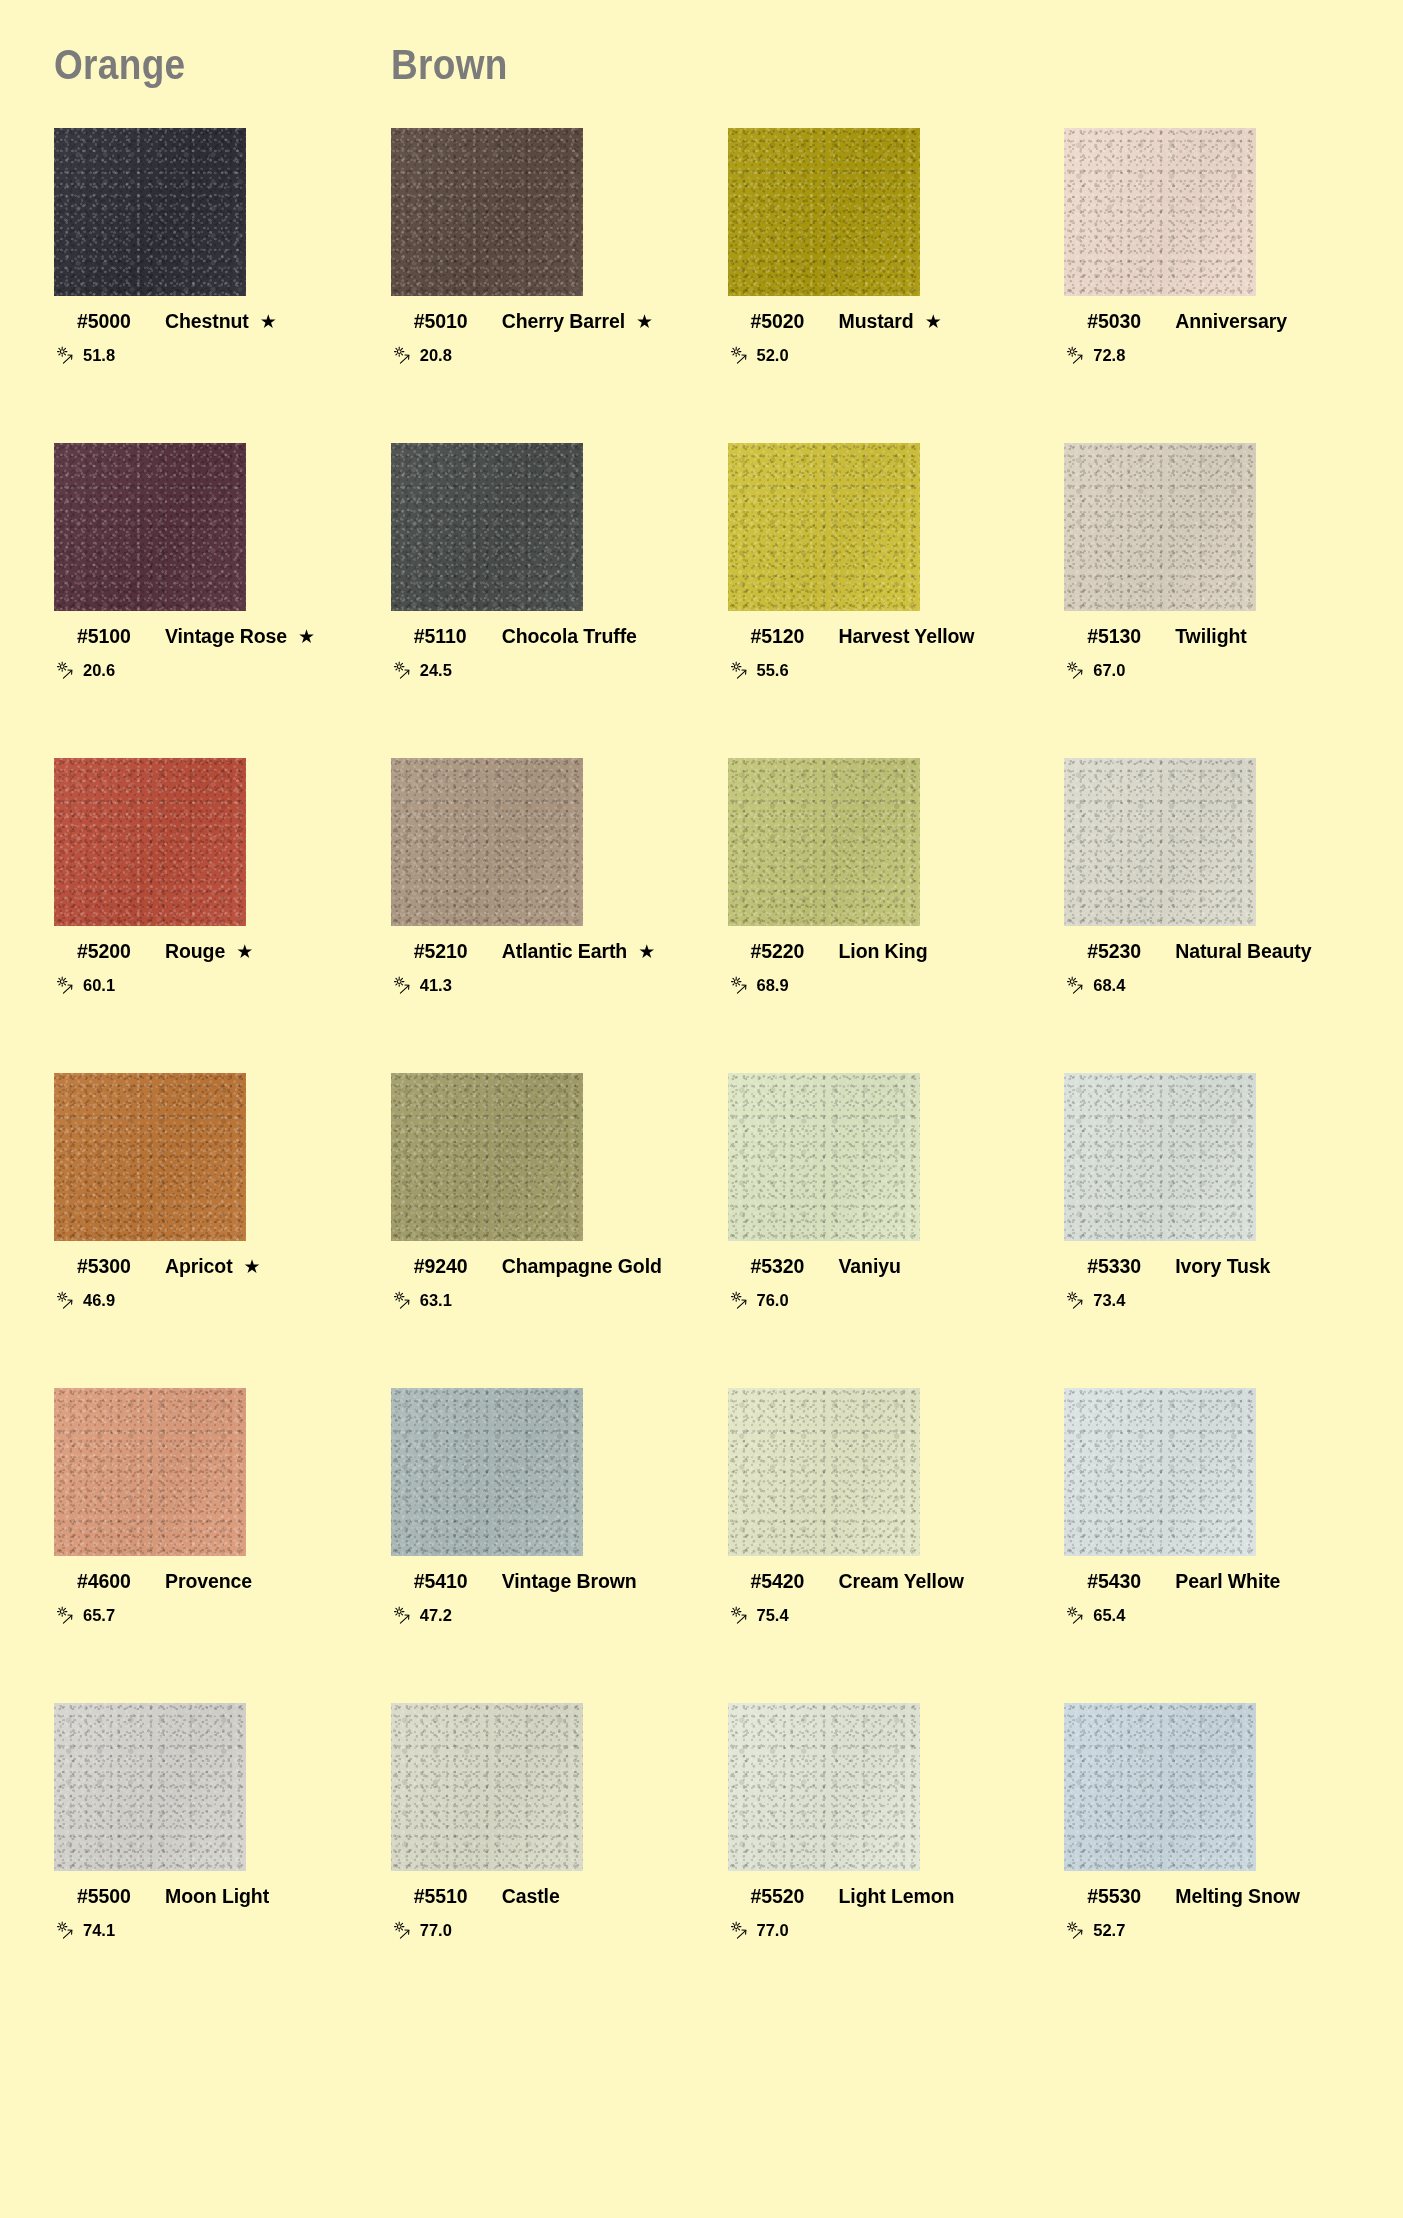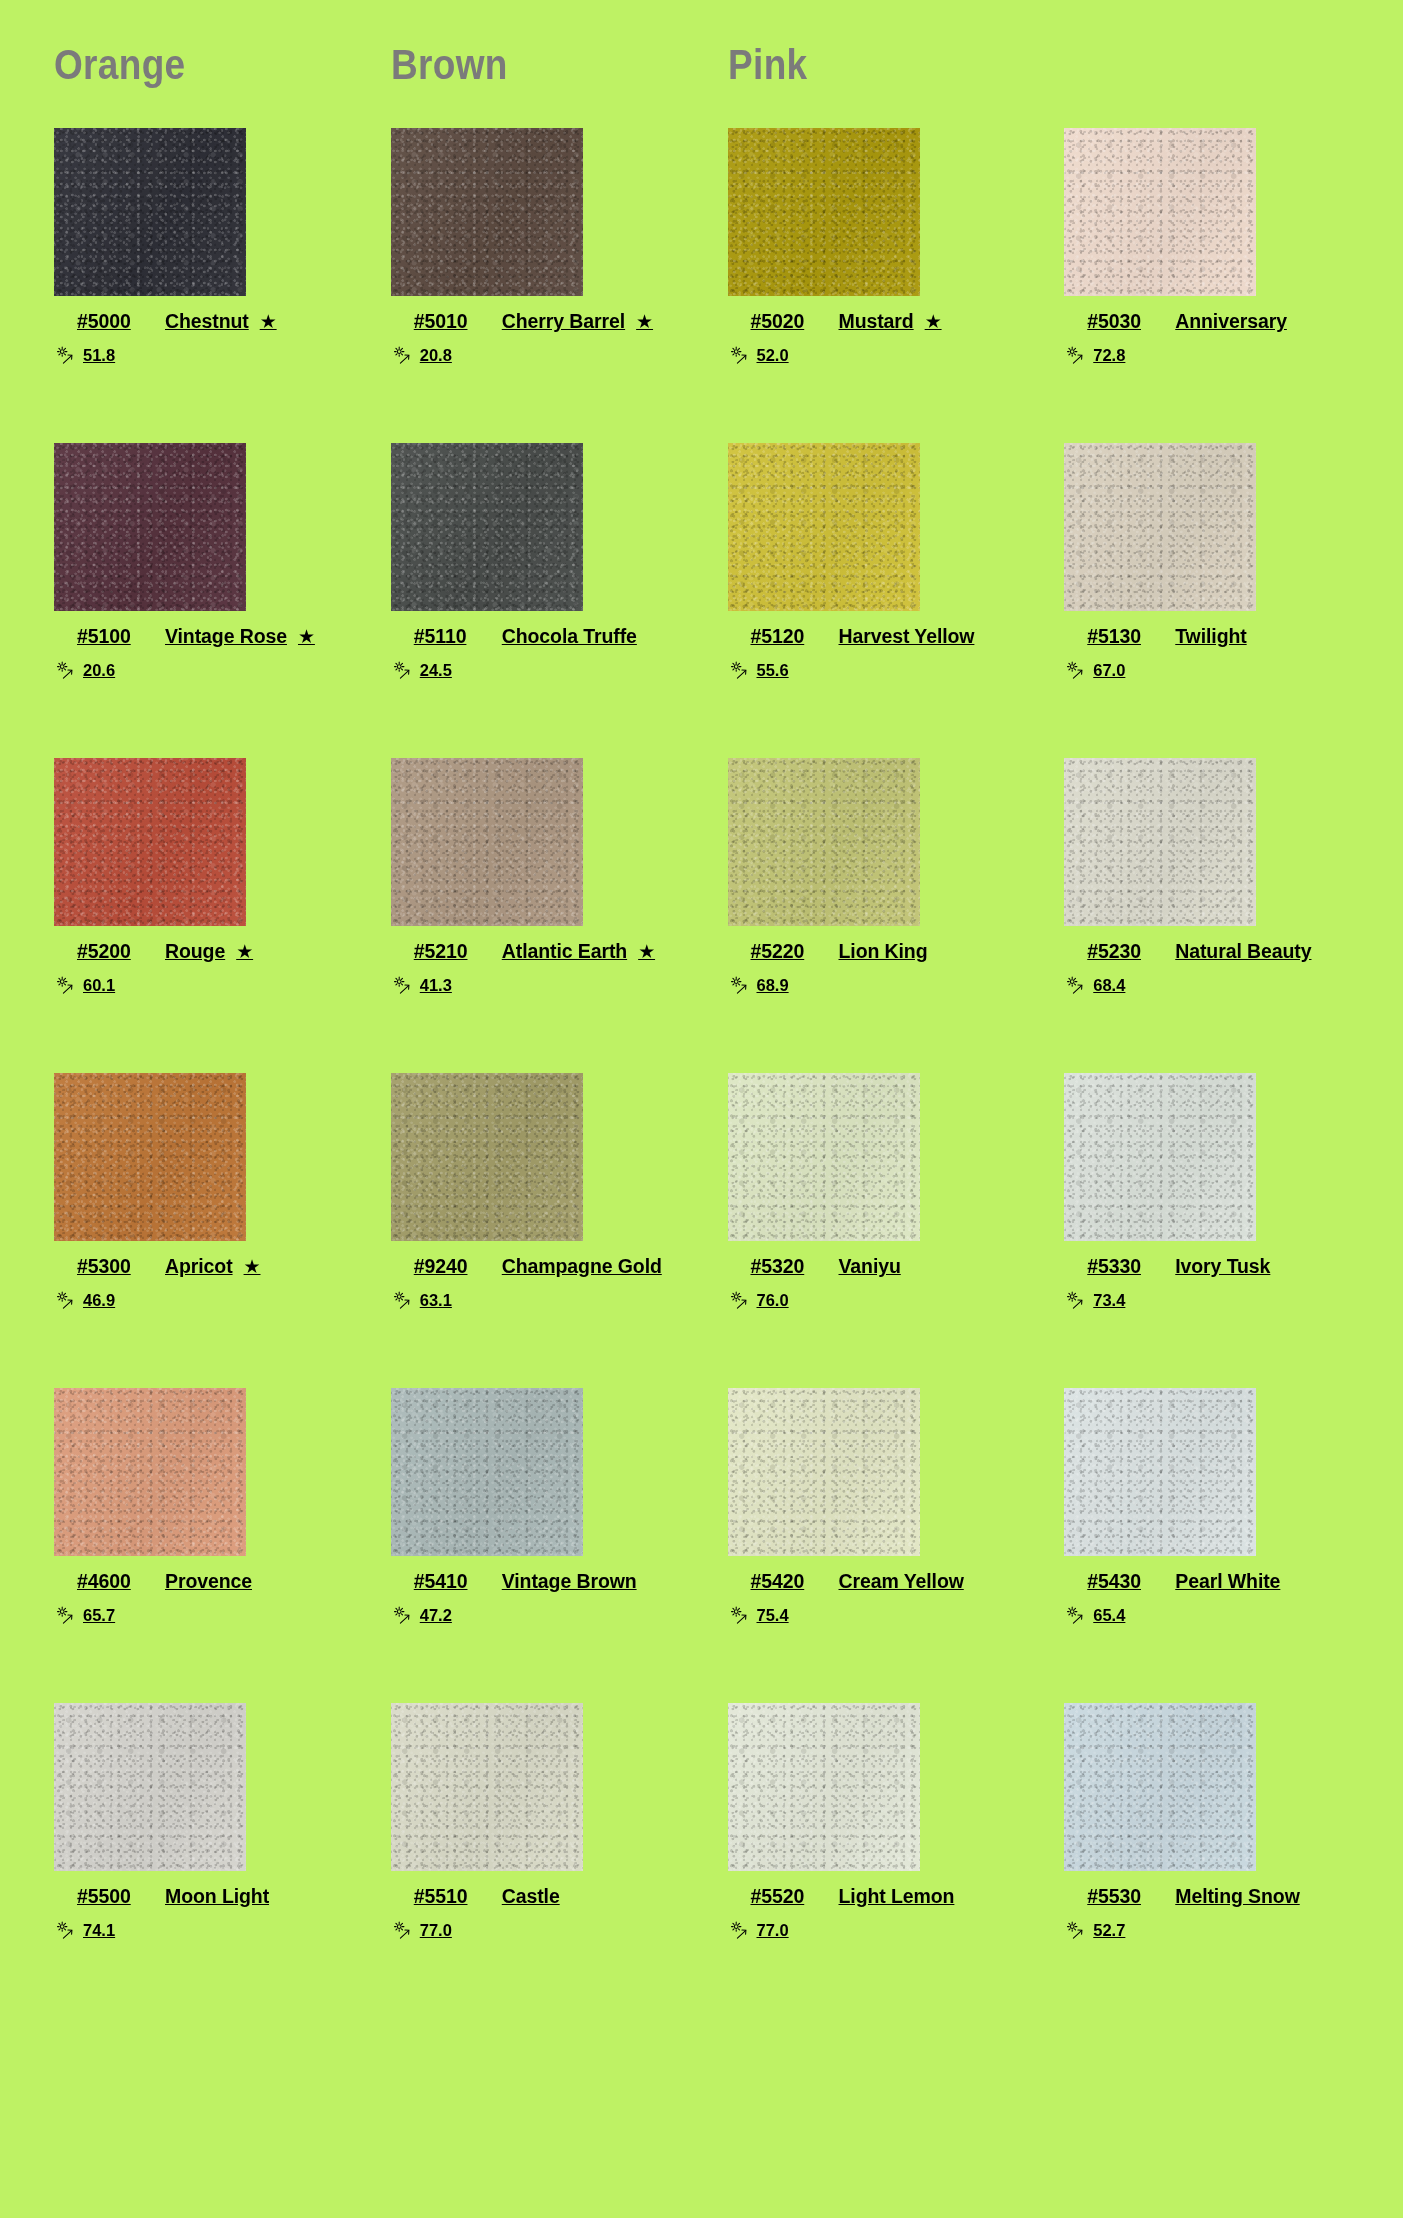--- a/index.html
+++ b/index.html
@@ -13,22 +13,21 @@
     height: 2218px;
     font-family: "Liberation Sans", "DejaVu Sans", sans-serif;
     -webkit-font-smoothing: antialiased;
   }
 
   .page {
     position: relative;
     width: 1403px;
     height: 2218px;
     padding: 0;
-    background: #bef264;
-    text-decoration: underline;
+    background: #fef9c3;
   }
 
   
   .header-row {
     display: grid;
     grid-template-columns: repeat(4, 1fr);
     padding: 0 28px 0 28px;
     margin: 0;
     height: 128px;
     align-items: center;
@@ -148,23 +147,20 @@
 
 <div class="page">
 
   <div class="header-row">
     <div class="header-cell">
       <span class="header-title">Orange</span>
     </div>
     <div class="header-cell">
       <span class="header-title">Brown</span>
     </div>
-    <div class="header-cell">
-      <span class="header-title">Pink</span>
-    </div>
   </div>
 
   <div class="grid" id="swatch-grid">
   <div class="cell">
     <div class="swatch" style="background-color: rgb(47, 48, 56); background-position: 0px 0px;"></div>
     <div class="label-line">
       <span class="code">#5000</span>
       <span class="name">Chestnut</span>
       <span class="star">★</span>
     </div>

